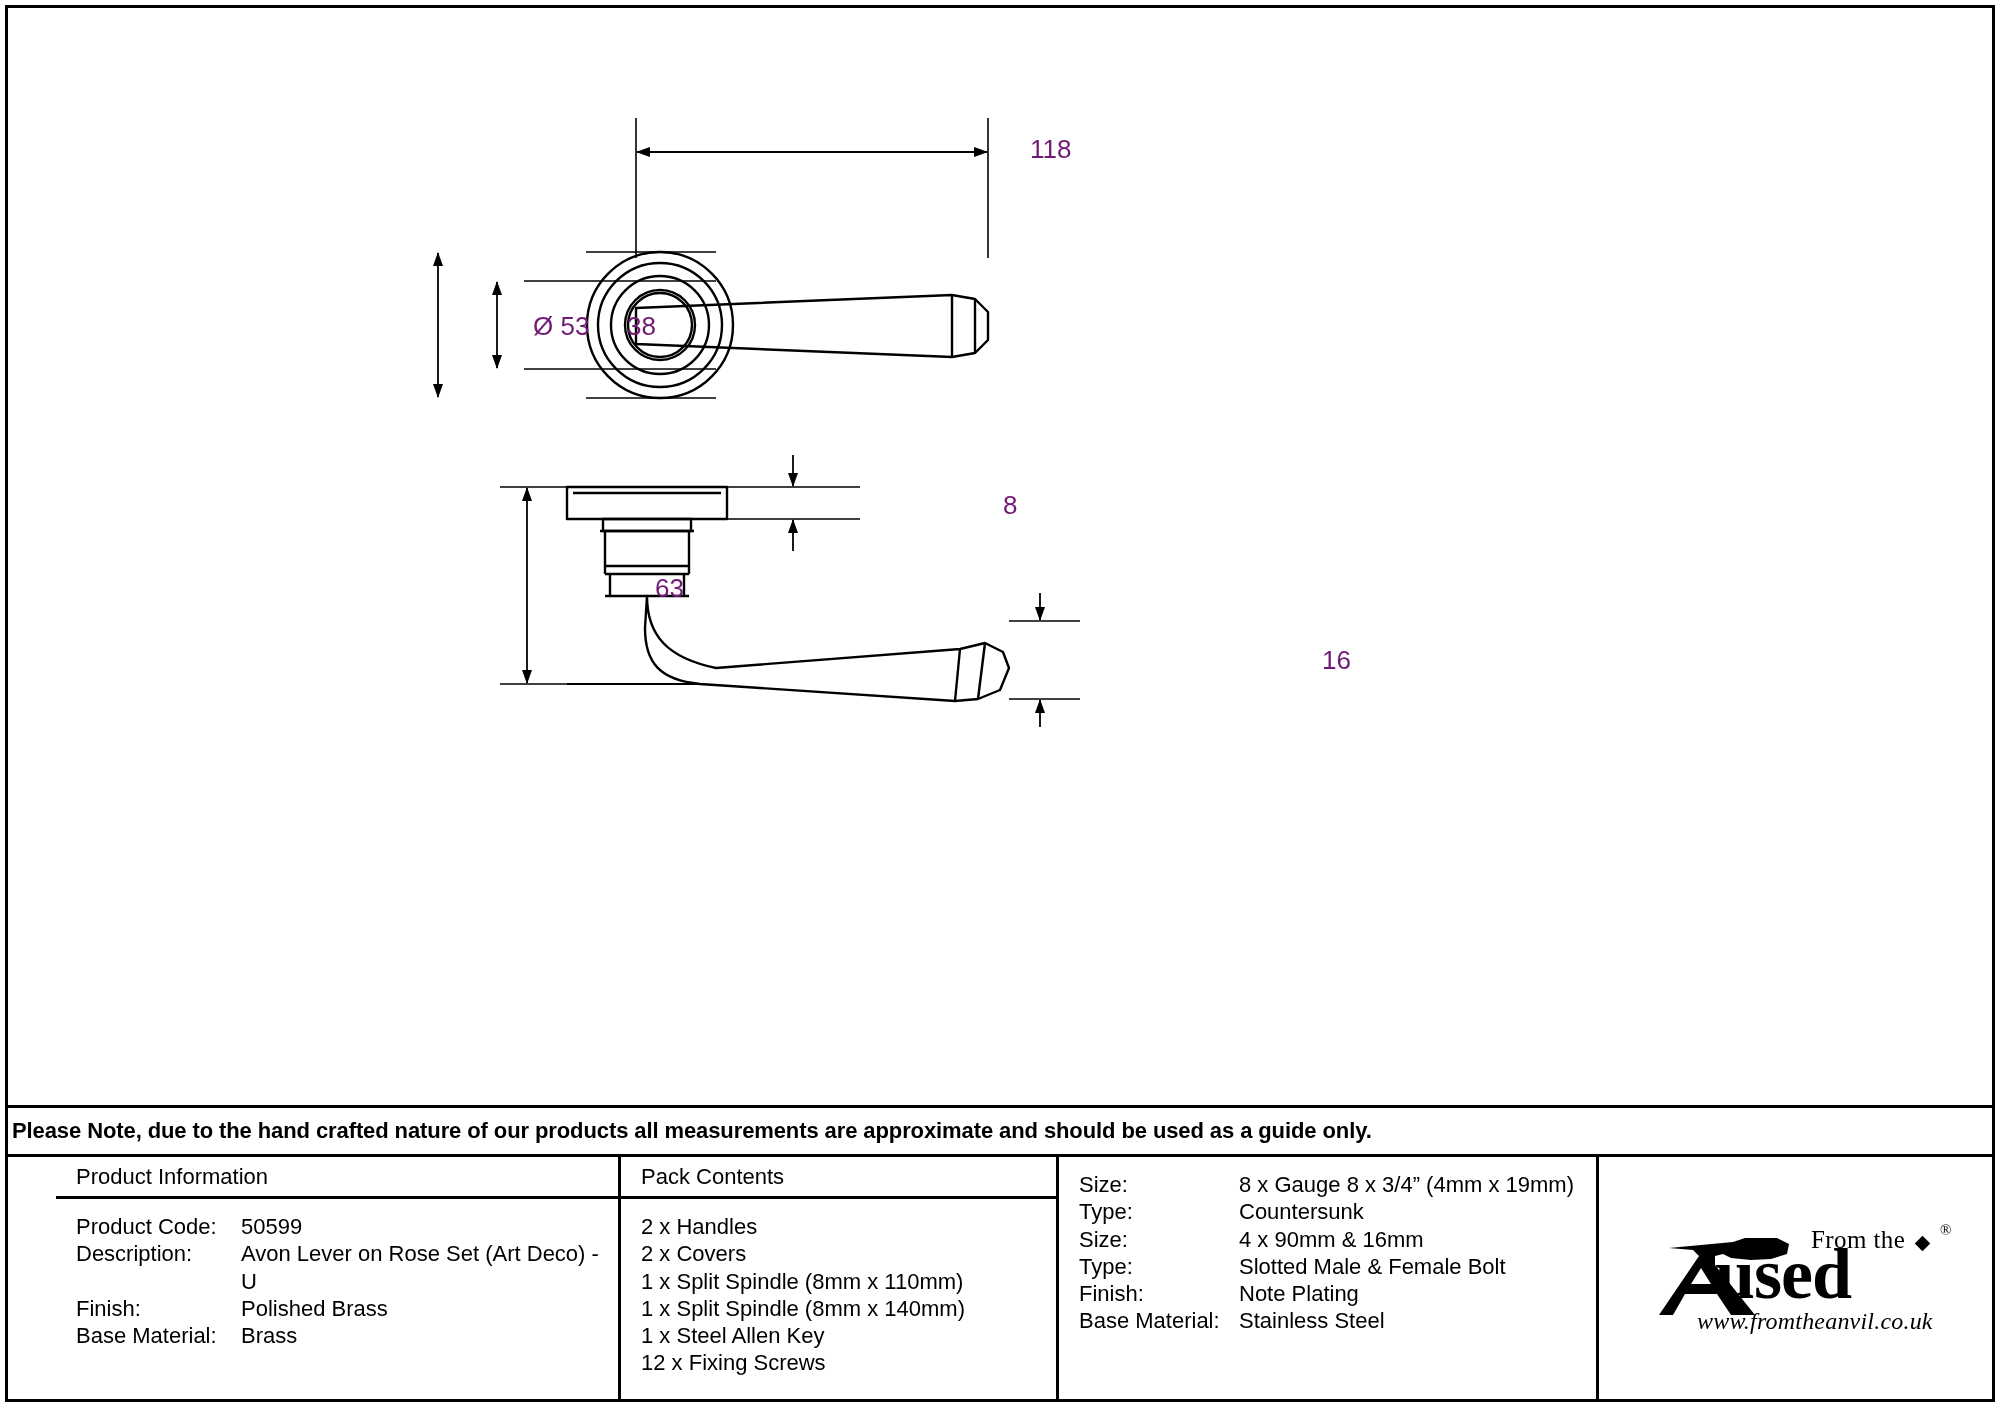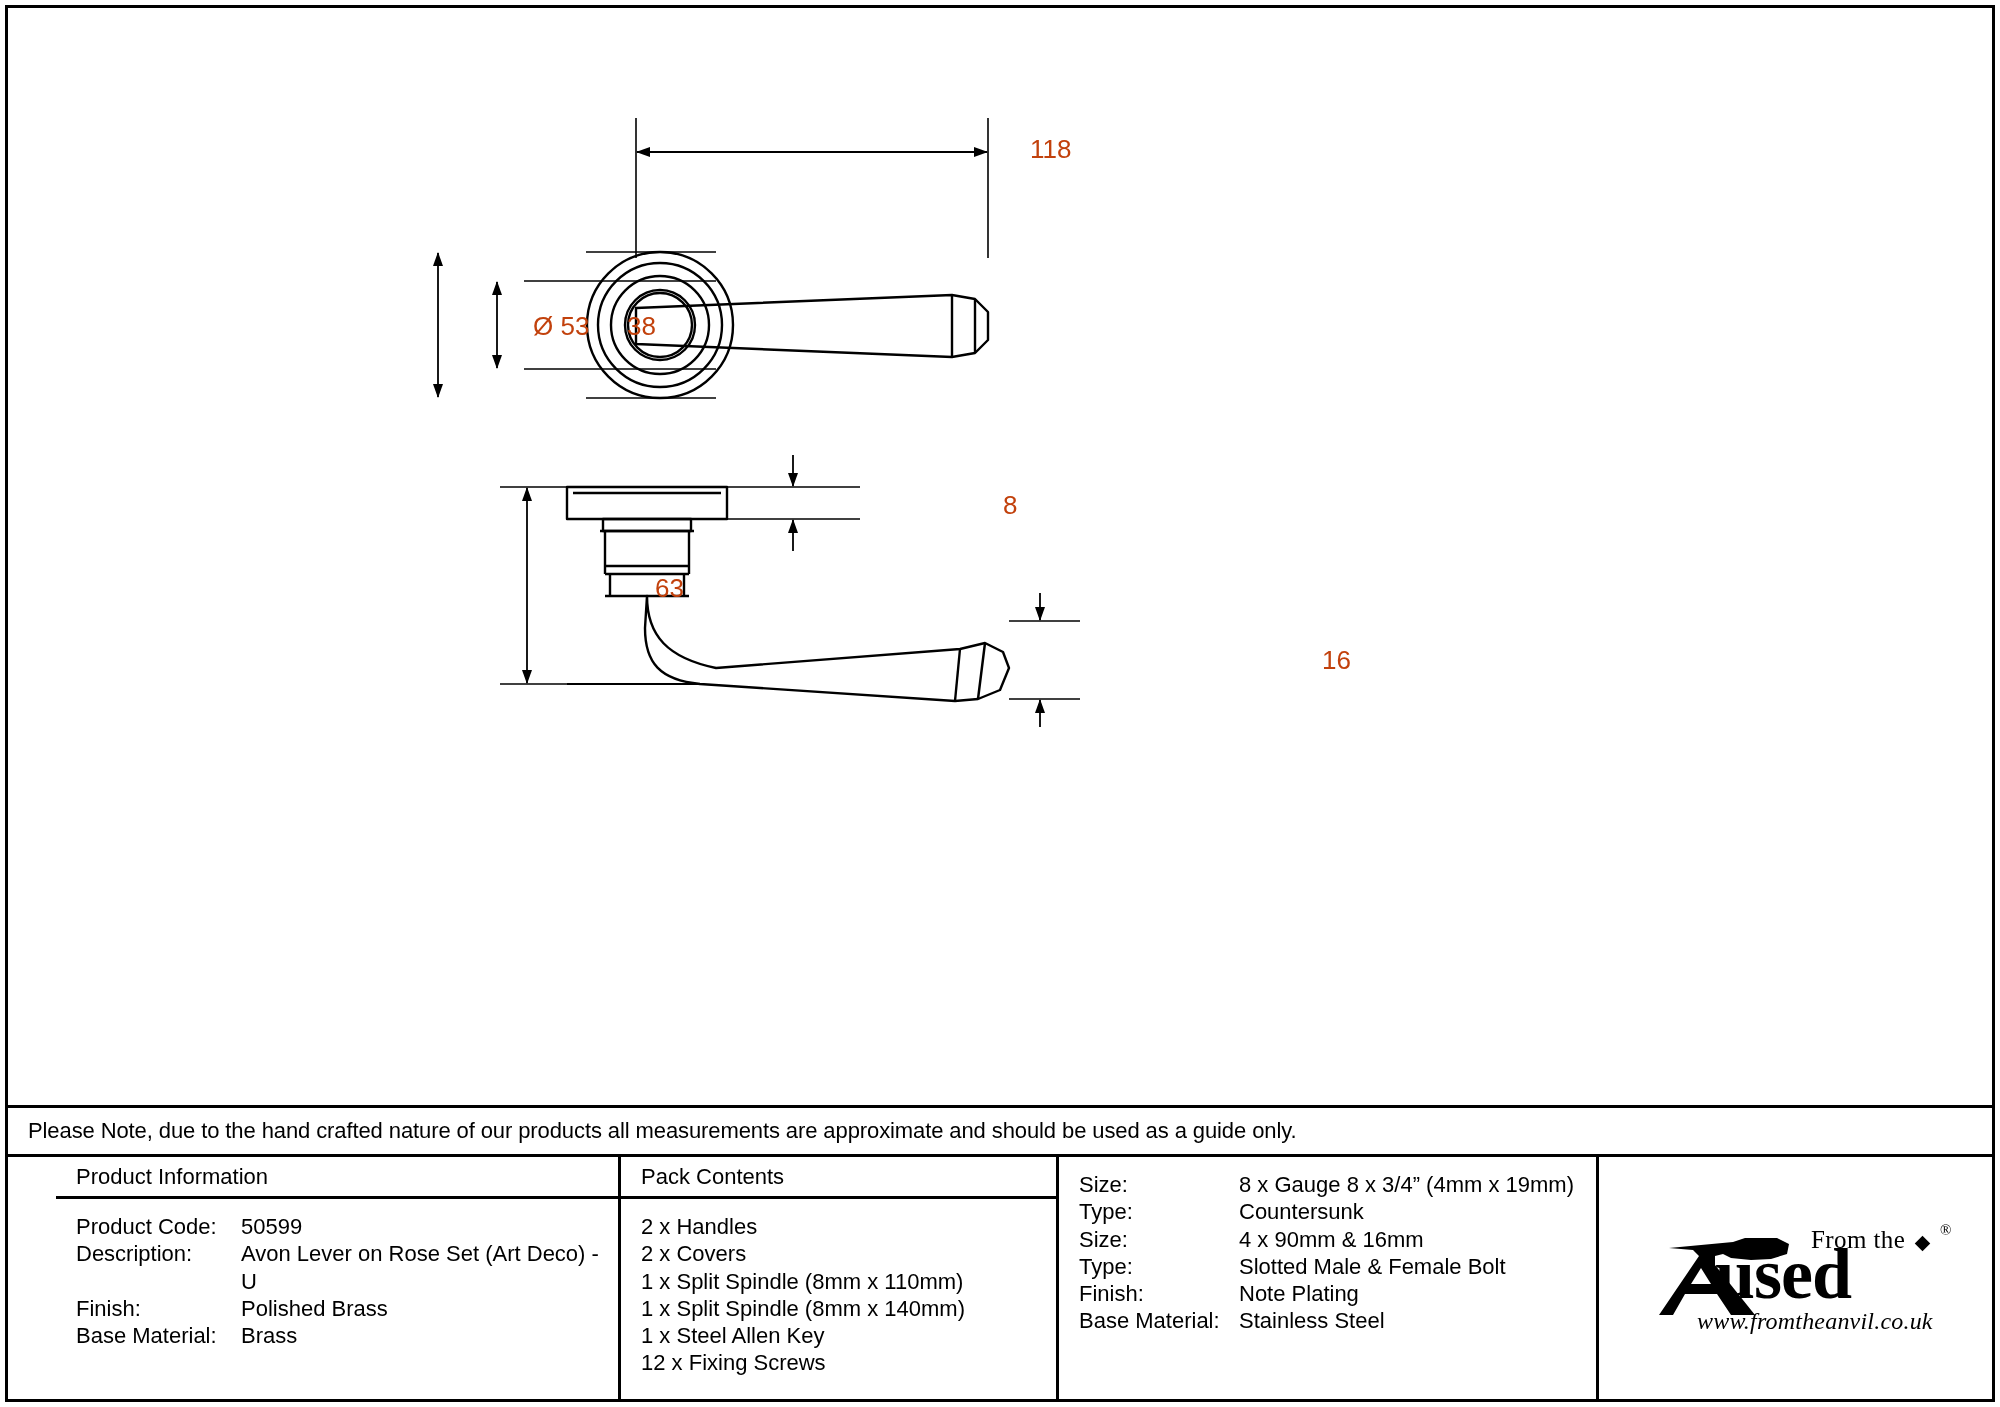--- a/index.html
+++ b/index.html
@@ -18,33 +18,33 @@
   }
 
   
   #draw{position:absolute;left:0;top:0;width:2000px;height:1407px;pointer-events:none;}
 
   
   .dim{
     position:absolute;
     font-family:"Liberation Sans", sans-serif;
     font-size:26px;
-    color:#c2410c;
+    color:#701a75;
     white-space:nowrap;
   }
 
   
   .note-row{
     position:absolute;left:8px;top:1105px;width:1984px;height:52px;
     border-top:3px solid #000;border-bottom:3px solid #000;
     box-sizing:border-box;
     display:flex;align-items:center;
   }
   .note-row .note-text{
-    padding-left:20px;font-size:22px;font-weight:normal;letter-spacing:-0.1px;
+    padding-left:4px;font-size:22px;font-weight:bold;letter-spacing:-0.1px;
   }
 
   .info-table{
     position:absolute;left:8px;top:1157px;width:1984px;height:243px;
     box-sizing:border-box;display:flex;margin-left:48px;
   }
   .col{
     box-sizing:border-box;
     border-right:3px solid #000;
     display:flex;flex-direction:column;

